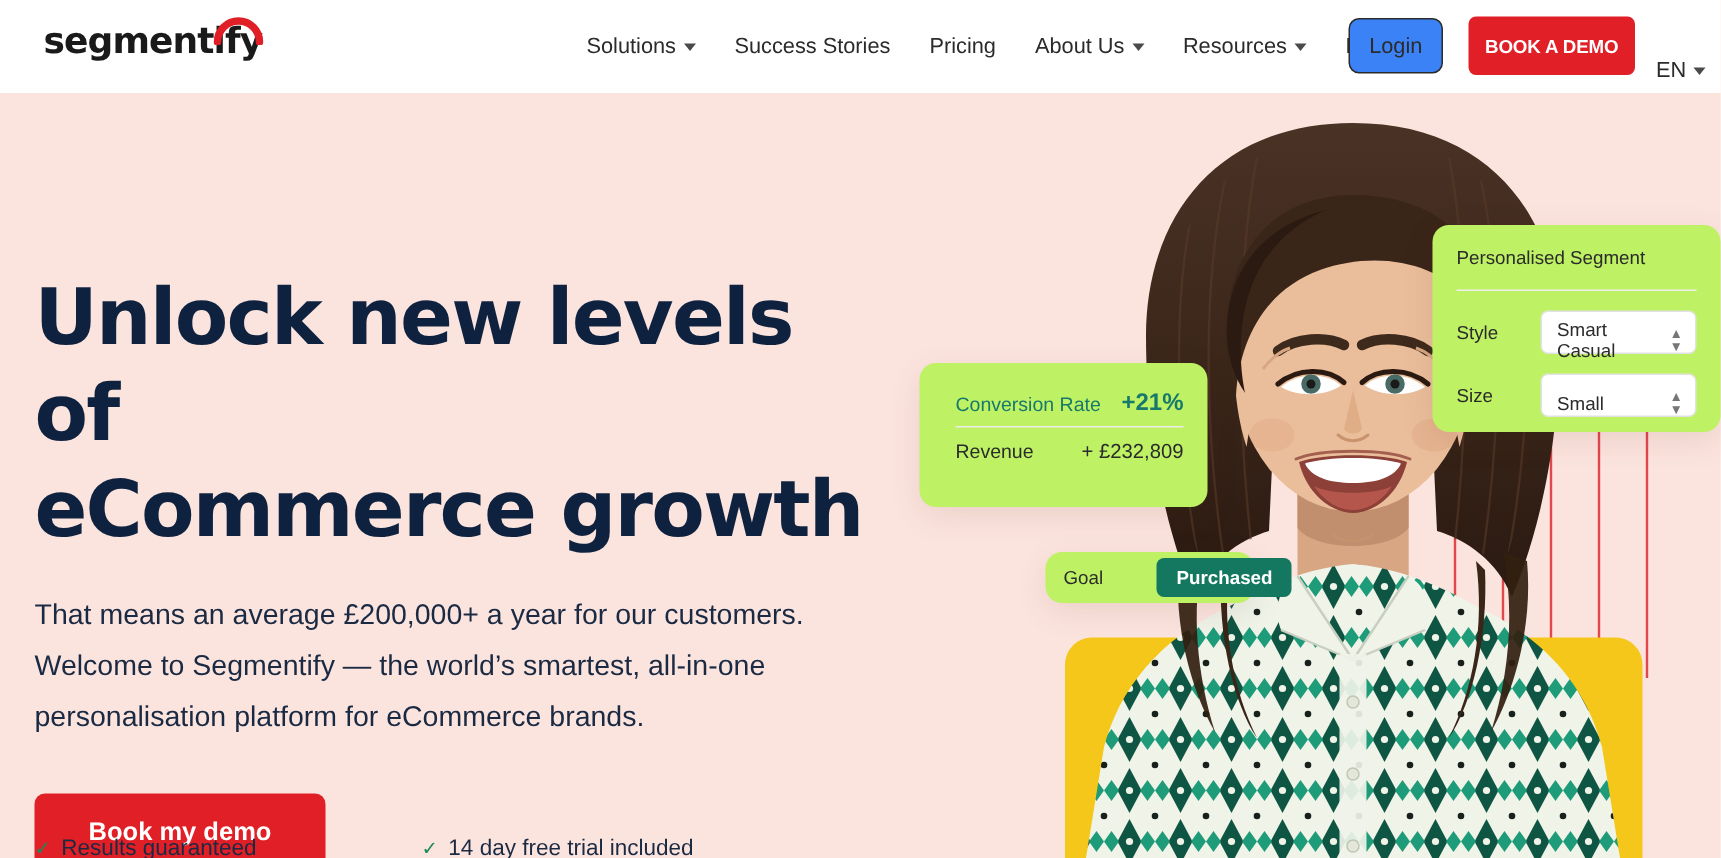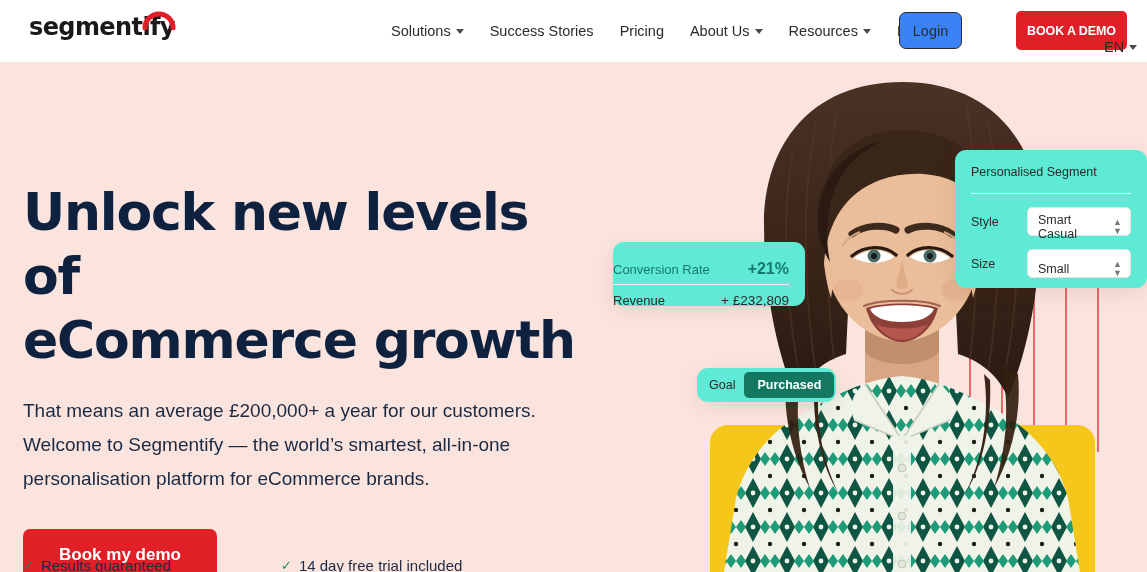--- a/index.html
+++ b/index.html
@@ -54,21 +54,21 @@
     display: flex; align-items: center; justify-content: center;
     cursor: pointer;
   }
   .btn-demo {
     position: absolute; left: 979px; top: 11px;
     width: 111px; height: 39px;
     background: #E01F27; border: none; border-radius: 5px;
     color: #fff; font-size: 12.5px; font-weight: 700;
     letter-spacing: -0.1px;
     display: flex; align-items: center; justify-content: center;
-    cursor: pointer; font-family: "Liberation Sans", sans-serif; margin-left: 37px;
+    cursor: pointer; font-family: "Liberation Sans", sans-serif;
   }
   .lang {
     position: absolute; left: 1104px; top: 16px; height: 62px;
     display: flex; align-items: center; gap: 5px;
     font-size: 14.5px; color: #2b2b2b; cursor: pointer;
   }
 
   
   .hero {
     position: absolute; top: 62px; left: 0;
@@ -117,29 +117,29 @@
     background: #F5C71A; border-radius: 18px 18px 0 0;
   }
   .portrait {
     position: absolute; left: 102px; top: 6px;
     width: 400px; height: 504px;
   }
 
   
   .card {
     position: absolute;
-    background: #5eead4;
+    background: #bef264;
     border-radius: 11px;
     box-shadow: 0 6px 22px rgba(80,40,30,0.10);
     z-index: 30;
   }
   .card-metrics {
     left: 613px; top: 242px;
-    width: 192px; height: 64px;
-    padding: 12px 16px 0 0;
+    width: 192px; height: 96px;
+    padding: 12px 16px 0 24px;
   }
   .metric-row {
     display: flex; justify-content: space-between; align-items: center;
     height: 30px; font-size: 13px;
   }
   .metric-row.top { color: #17796B; }
   .metric-row.top .metric-value { font-size: 16px; font-weight: 600; }
   .metric-divider { height: 1px; background: #ececec; }
   .metric-row.bottom { color: #2b2b2b; align-items: center; }
   .metric-row.bottom .metric-value { font-size: 13.5px; }
@@ -163,20 +163,21 @@
     font-size: 12.5px; color: #2b2b2b;
     background: #fff; cursor: pointer;
   }
   .stepper { display: flex; flex-direction: column; gap: 2px; color: #777; line-height: 7px; font-size: 9px; }
 
   .card-goal {
     left: 697px; top: 368px;
     width: 139px; height: 34px;
     display: flex; align-items: center;
     padding-left: 12px;
+    gap: 27px;
   }
   .goal-label { font-size: 12.5px; color: #2b2b2b; margin-right: 9px; }
   .goal-pill {
     background: #13785F; color: #fff;
     font-size: 12.5px; font-weight: 600;
     padding: 6px 13px; border-radius: 5px;
     cursor: pointer;
   }
 </style>
 </head>

